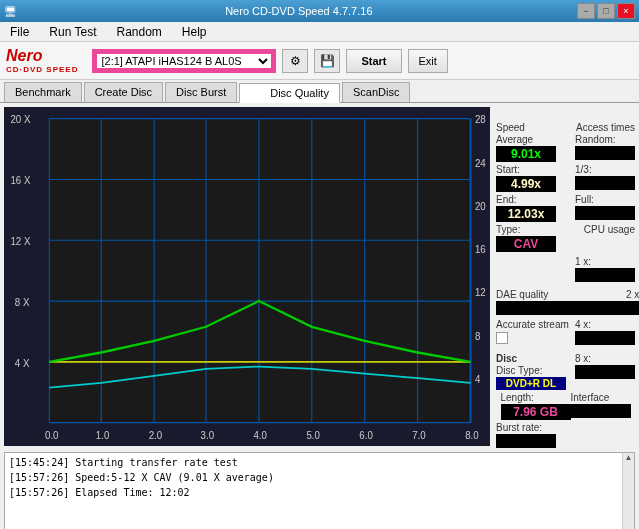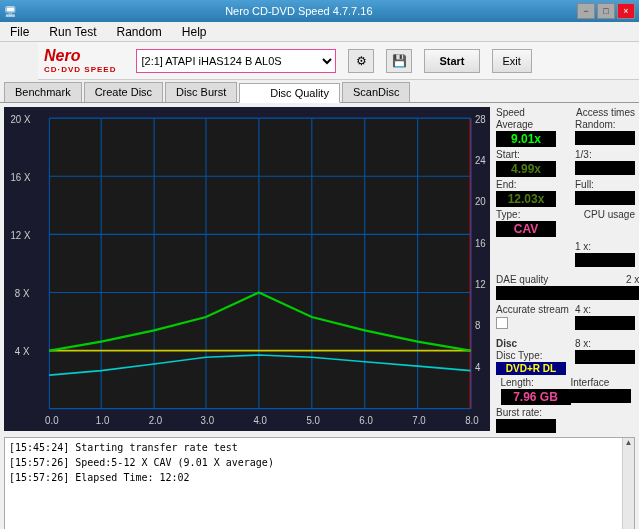--- a/index.html
+++ b/index.html
@@ -8,42 +8,42 @@
     
     .title-bar { background: linear-gradient(to bottom, #4a9fd4, #2a7ab0); height: 22px; display: flex; align-items: center; justify-content: space-between; padding: 0 4px; color: white; }
     .title-bar-controls { display: flex; gap: 2px; }
     .title-btn { width: 18px; height: 16px; background: #aaa; border: 1px solid #888; display: flex; align-items: center; justify-content: center; font-size: 9px; cursor: pointer; color: #333; }
     
     
     .menu-bar { background: #f0f0f0; border-bottom: 1px solid #ccc; height: 20px; display: flex; align-items: center; padding: 0 4px; gap: 8px; }
     .menu-item { padding: 2px 6px; font-size: 12px; cursor: pointer; color: #000; }
     
     
-    .toolbar { background: #f5f5f5; border-bottom: 1px solid #ccc; height: 38px; display: flex; align-items: center; padding: 2px 6px; gap: 12px; margin-left: 38px; }
+    .toolbar { background: #f5f5f5; border-bottom: 1px solid #ccc; height: 38px; display: flex; align-items: center; padding: 2px 6px; gap: 6px; }
     .toolbar-logo { display: flex; flex-direction: column; margin-right: 8px; }
     .logo-nero { font-size: 16px; font-weight: bold; color: #cc0000; font-style: italic; }
     .logo-sub { font-size: 8px; color: #cc0000; letter-spacing: 1px; font-weight: bold; }
-    .drive-select { height: 24px; width: 200px; font-size: 11px; border: 1px solid #ec4899; background: white; }
+    .drive-select { height: 24px; width: 184px; font-size: 11px; border: 5px solid #ec4899; background: white; }
     .toolbar-icon-btn { width: 26px; height: 24px; background: #e8e8e8; border: 1px solid #aaa; display: flex; align-items: center; justify-content: center; cursor: pointer; font-size: 12px; }
     .start-btn { height: 24px; padding: 0 14px; background: linear-gradient(to bottom, #f8f8f8, #e0e0e0); border: 1px solid #aaa; font-size: 11px; cursor: pointer; font-weight: bold; }
     .exit-btn { height: 24px; padding: 0 10px; background: linear-gradient(to bottom, #f8f8f8, #e0e0e0); border: 1px solid #aaa; font-size: 11px; cursor: pointer; }
     
     
     .tabs { background: #f0f0f0; display: flex; padding: 2px 4px 0 4px; gap: 2px; border-bottom: 1px solid #999; }
     .tab { padding: 3px 10px; font-size: 11px; border: 1px solid #aaa; border-bottom: none; background: #ddd; cursor: pointer; }
     .tab.active { background: white; border-bottom: 1px solid white; position: relative; top: 1px; z-index: 1; padding-left: 30px; }
     
     
     .chart-container { flex: 1; background: #4d7c0f; margin: 4px; position: relative; }
     
     
-    .right-panel { width: 145px; padding: 4px 4px 0 2px; display: flex; flex-direction: column; gap: 2px; }
+    .right-panel { width: 145px; padding: 4px 4px 0 2px; display: flex; flex-direction: column; gap: 2px; margin-top: 15px; }
     .stat-label { font-size: 10px; color: #333; margin-bottom: 1px; }
     .stat-value { background: #000; color: #00ff00; font-size: 12px; font-weight: bold; padding: 1px 4px; text-align: center; width: 60px; display: inline-block; }
-    .stat-value.yellow { color: #4d7c0f; }
+    .stat-value.yellow { color: #fef9c3; }
     .stat-value.white { color: #ec4899; }
     .black-box { background: #000; width: 60px; height: 14px; display: inline-block; }
     .black-box-wide { background: #000; width: 130px; height: 14px; display: block; margin-top: 1px; }
     .checkbox-row { display: flex; align-items: center; gap: 3px; margin-top: 2px; }
     .small-checkbox { width: 12px; height: 12px; border: 1px solid #999; background: white; }
     
     
     .log-area { height: 100px; background: white; border: 1px solid #aaa; margin: 2px 4px; display: flex; flex-direction: column; }
     .log-content { flex: 1; overflow: hidden; padding: 2px 4px; font-size: 10px; font-family: monospace; }
     .log-line { line-height: 15px; }

